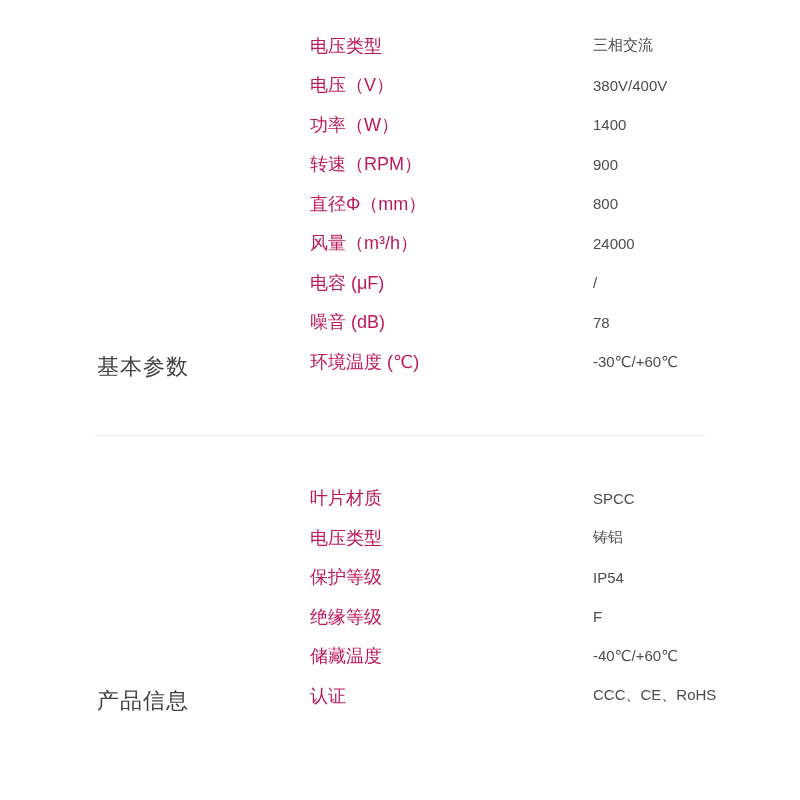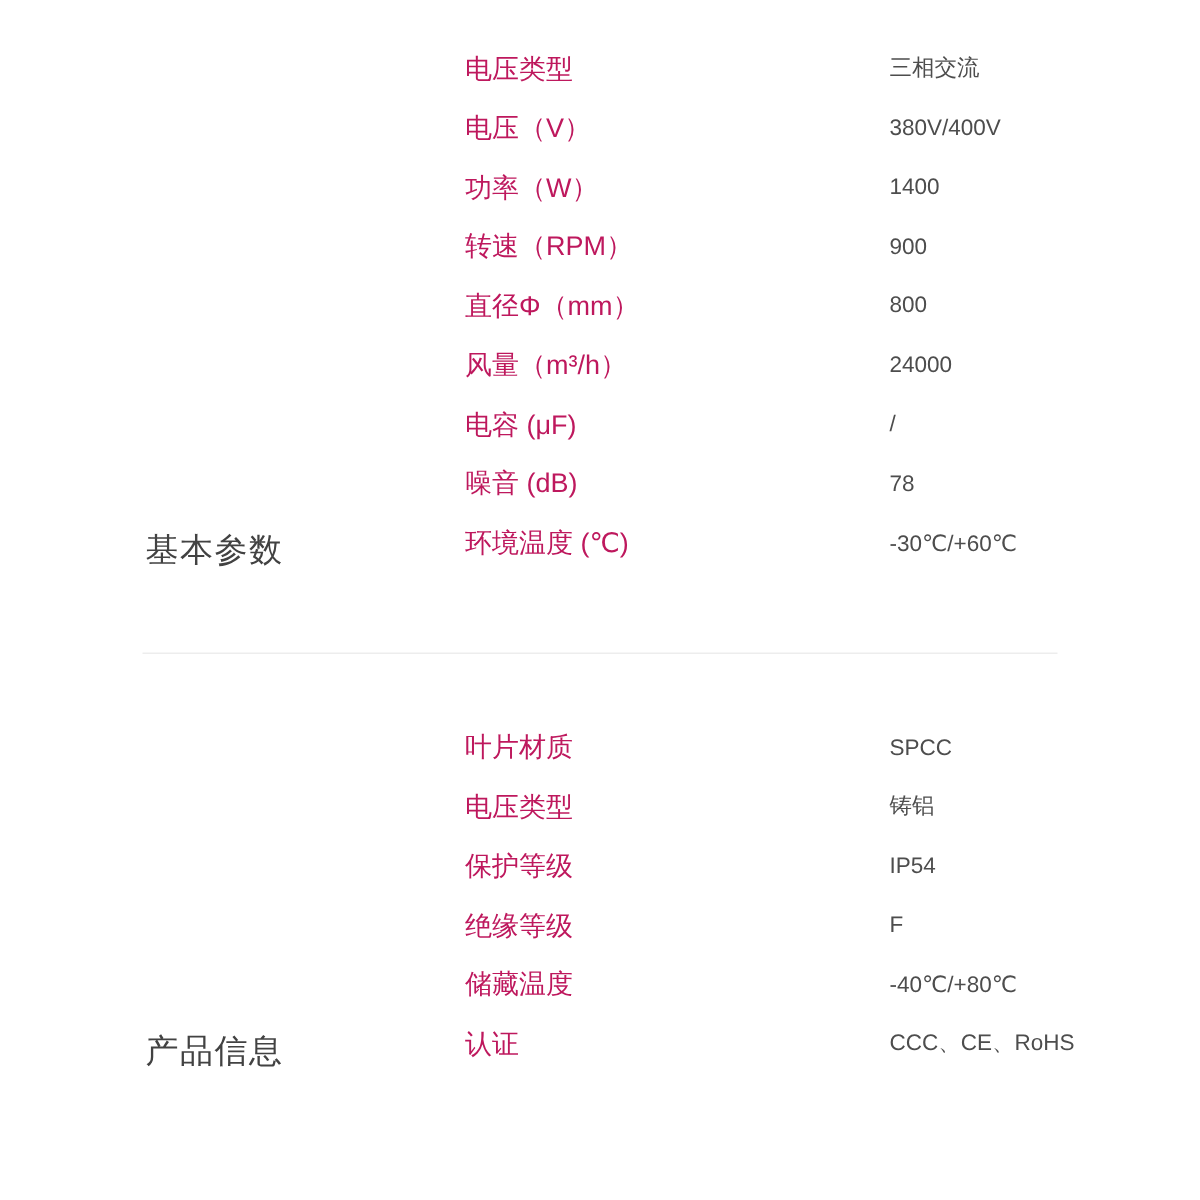--- a/index.html
+++ b/index.html
@@ -123,21 +123,21 @@
       <div class="spec-row">
         <div class="spec-label">保护等级</div>
         <div class="spec-value">IP54</div>
       </div>
       <div class="spec-row">
         <div class="spec-label">绝缘等级</div>
         <div class="spec-value">F</div>
       </div>
       <div class="spec-row">
         <div class="spec-label">储藏温度</div>
-        <div class="spec-value">-40℃/+80℃</div>
+        <div class="spec-value">-40℃/+60℃</div>
       </div>
       <div class="spec-row">
         <div class="spec-label">认证</div>
         <div class="spec-value">CCC、CE、RoHS</div>
       </div>
     </div>
   </div>
 
 </div>
 

